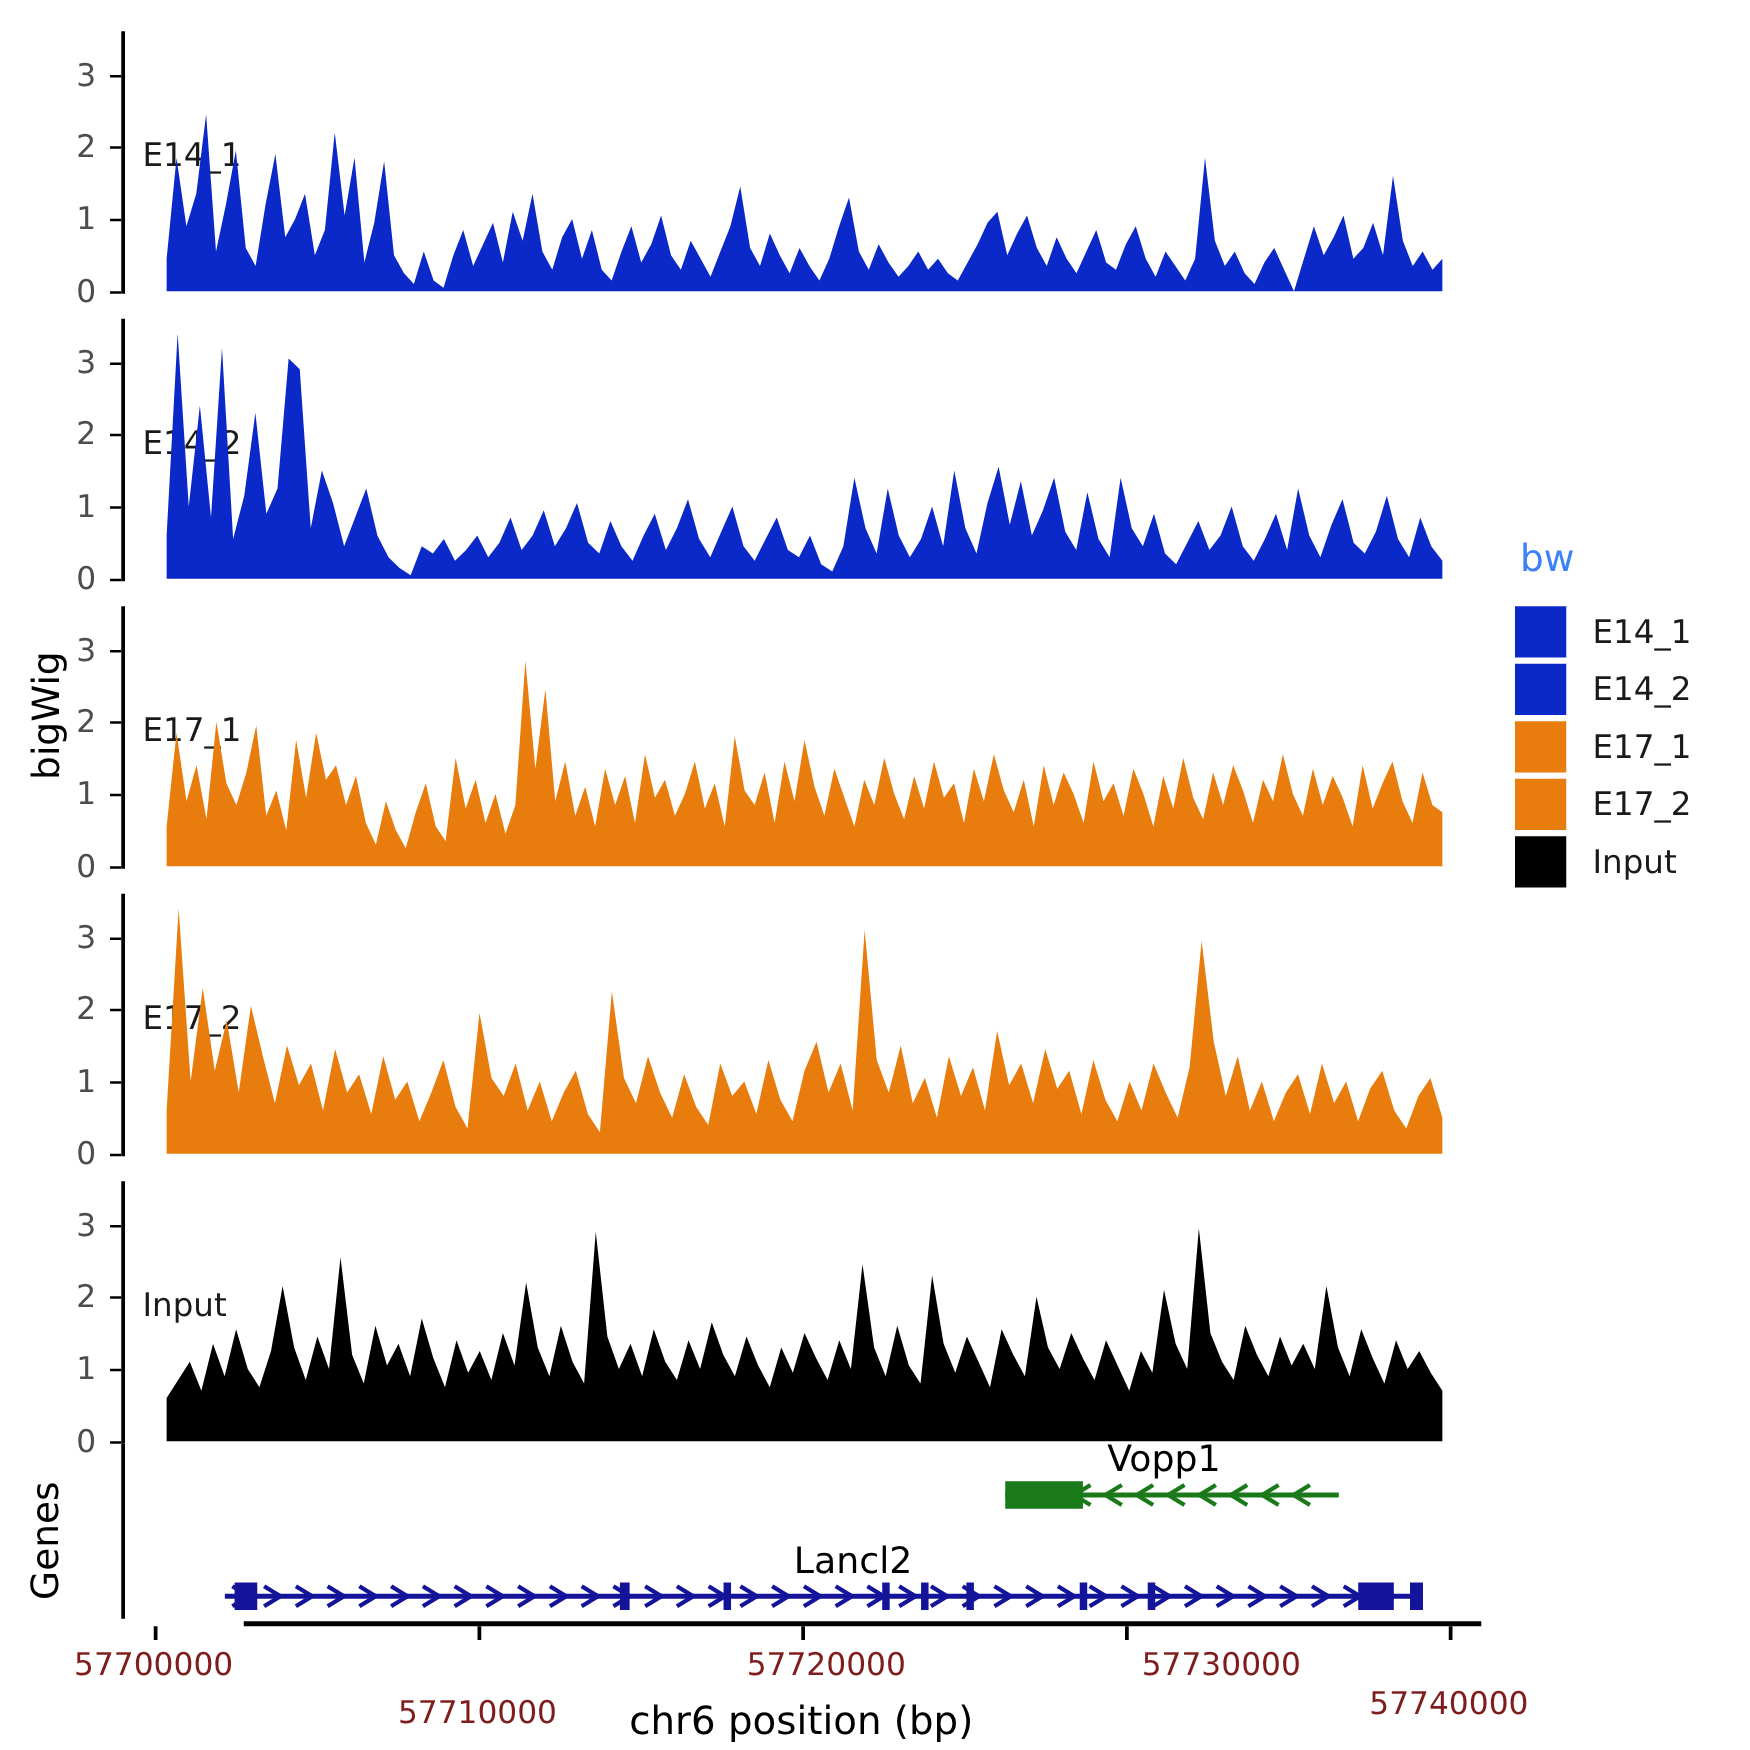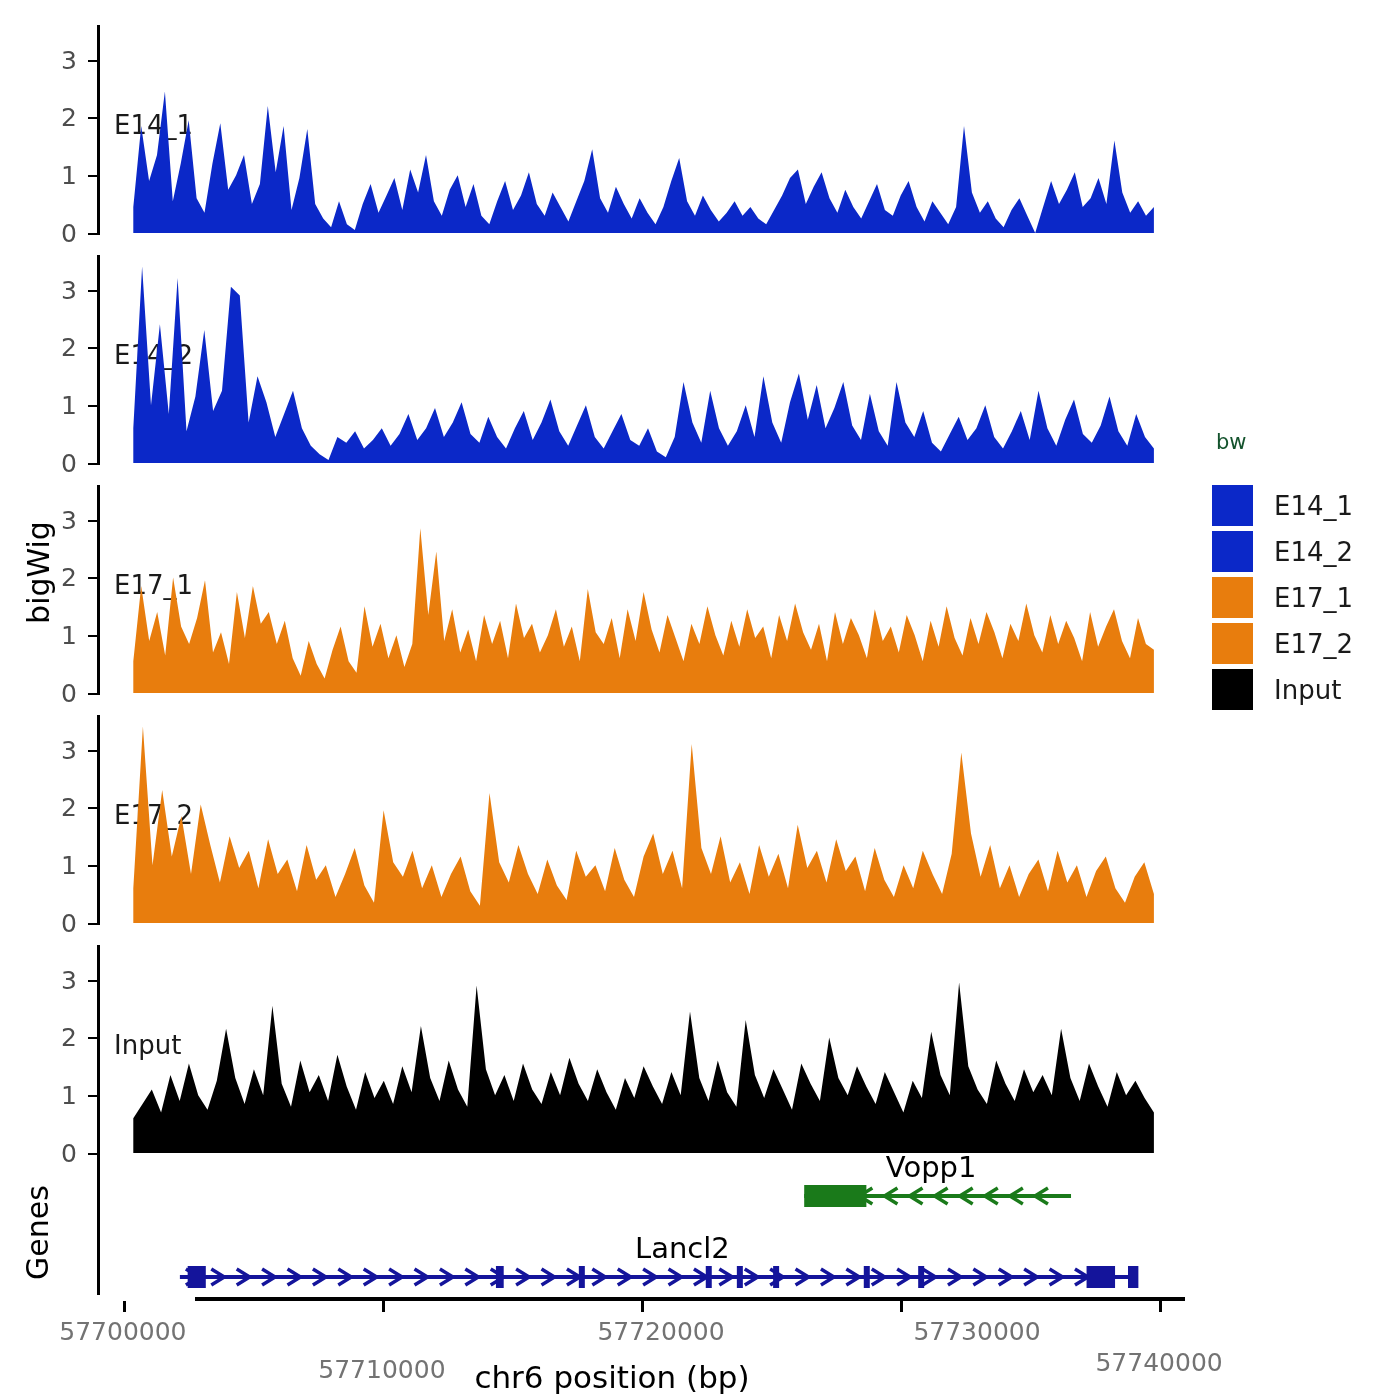--- a/index.html
+++ b/index.html
@@ -30,34 +30,34 @@
     position:absolute;
     font-size:26px;
     color:#1a1a1a;
     white-space:nowrap;
   }
   .wigsvg{position:absolute;display:block;}
 
   
   .legend{position:absolute;}
   .legend-title{
-    position:absolute;font-size:21px;color:#14532d;white-space:nowrap;
+    position:absolute;font-size:30px;color:#3b82f6;white-space:nowrap;
   }
   .legend-row{position:absolute;display:flex;align-items:center;}
   .swatch{width:41px;height:41px;display:block;}
   .legend-text{
     font-size:26px;color:#1a1a1a;margin-left:21px;white-space:nowrap;
   }
 
   
   .gene-axis{position:absolute;background:#000;width:3px;}
   .xaxis-line{position:absolute;background:#000;height:4px;}
   .xtick{position:absolute;background:#000;width:3px;height:11px;}
   .xticklabel{
-    position:absolute;font-size:25px;color:#737373;
+    position:absolute;font-size:25px;color:#7f1d1d;
     text-align:center;white-space:nowrap;transform:translateX(-50%);
   }
   .xaxis-title{
     position:absolute;font-size:31px;color:#000;
     text-align:center;white-space:nowrap;transform:translateX(-50%);
   }
   .genename{
     position:absolute;font-size:29px;color:#000;
     white-space:nowrap;transform:translateX(-50%);
   }
@@ -224,21 +224,21 @@
       <div class="xtick" style="left: 122.905px; top: 1301px;"></div>
       <div class="xticklabel" style="left: 122.905px; top: 1317px;">57700000</div>
       <div class="xtick" style="left: 381.952px; top: 1301px;"></div>
       <div class="xticklabel" style="left: 381.952px; top: 1355px;">57710000</div>
       <div class="xtick" style="left: 641px; top: 1301px;"></div>
       <div class="xticklabel" style="left: 641px; top: 1317px; margin-left: 20px;">57720000</div>
       <div class="xtick" style="left: 900.048px; top: 1301px;"></div>
       <div class="xticklabel" style="left: 949px; top: 1317px; margin-left: 28px;">57730000</div>
       <div class="xtick" style="left: 1159.1px; top: 1301px;"></div>
       <div class="xticklabel" style="left: 1159.1px; top: 1317px; margin-top: 31px;">57740000</div>
-      <div class="xaxis-title" style="left: 612px; top: 1359px;">chr6 position (bp)</div>
+      <div class="xaxis-title" style="left: 641px; top: 1359px;">chr6 position (bp)</div>
     </div>
 
   <div class="legend" style="left:1212px;top:430px;">
     <div class="legend-title" style="left:4px;top:0px;">bw</div>
     <div id="legend-rows">
         <div class="legend-row" style="left: 0px; top: 55px;">
           <span class="swatch" style="background: rgb(11, 40, 200);"></span>
           <span class="legend-text">E14_1</span>
         </div>
         <div class="legend-row" style="left: 0px; top: 101px;">

